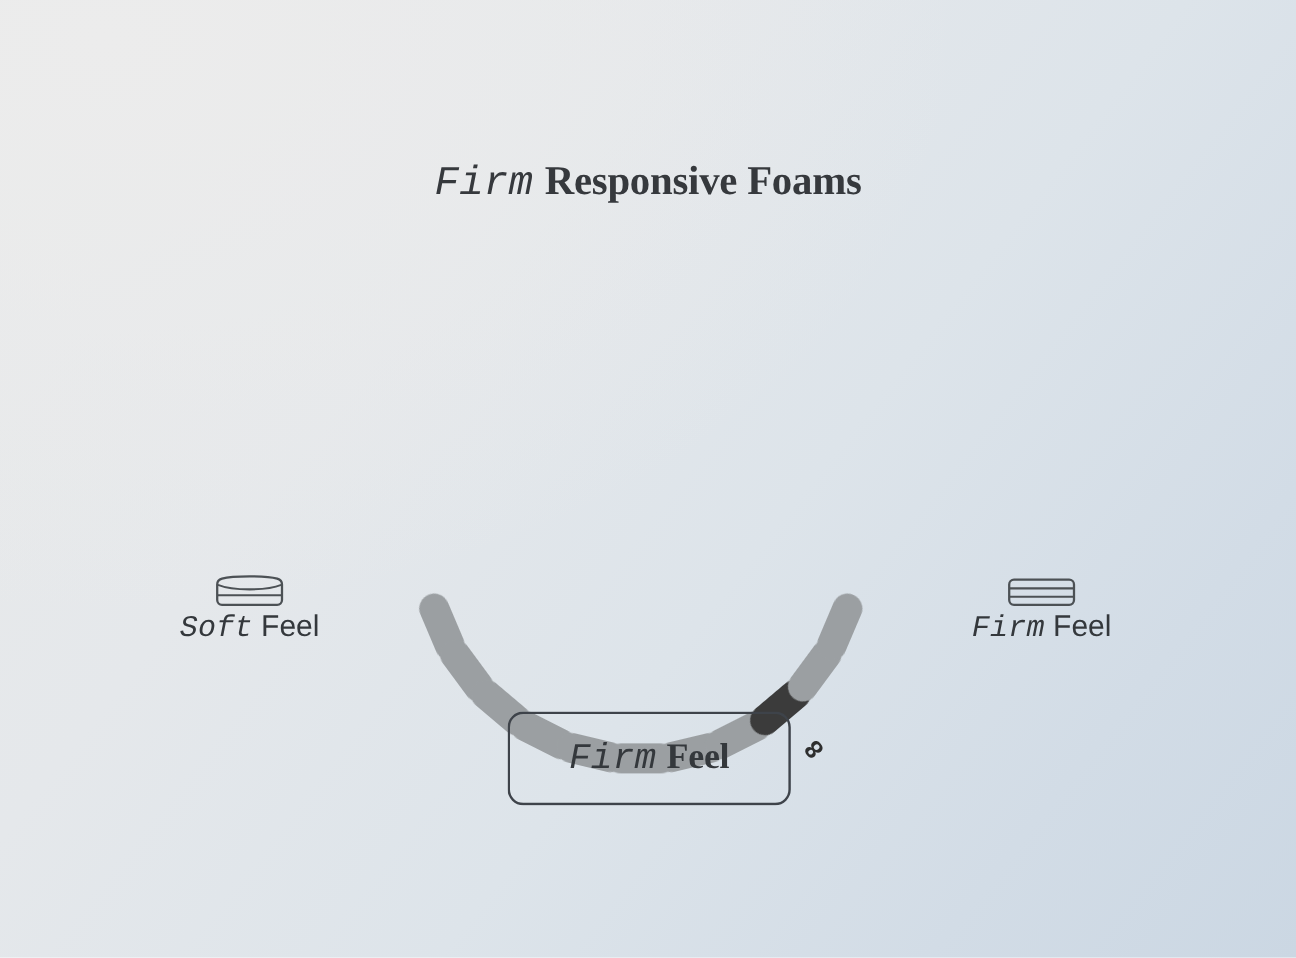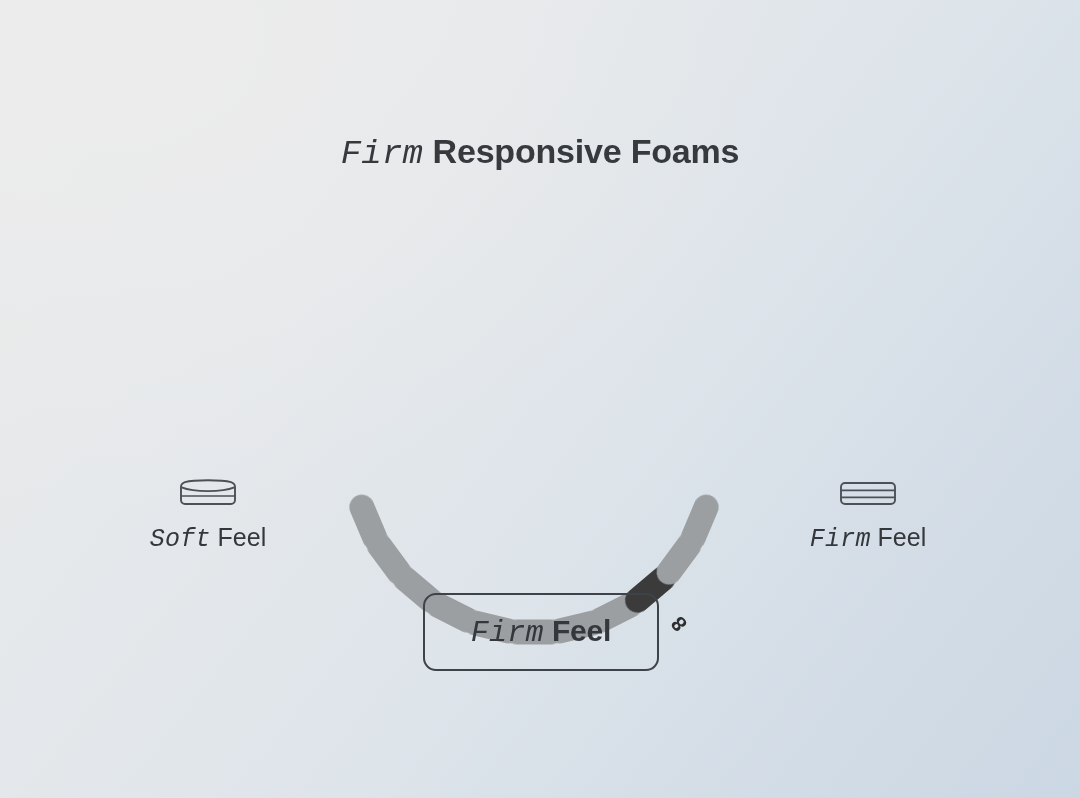--- a/index.html
+++ b/index.html
@@ -37,21 +37,21 @@
     white-space: nowrap;
     user-select: none;
   }
   .ser-i {
     font-family: Liberation Mono, monospace;
     font-style: italic;
     font-weight: 400;
     letter-spacing: .2px;
   }
   .sans-b {
-    font-family: Liberation Sans, sans-serif;
+    font-family: Liberation Serif, serif;
     font-weight: 700;
     letter-spacing: -.2px;
     text-align: center;
   }
 
   
   #dial {
     position: absolute;
     left: 0;
     top: 0;
@@ -101,21 +101,20 @@
   .end.soft  { left: 88px;  top: 474px; }
   .end.firm  { left: 748px; top: 474px; }
 
   .end-icon {
     height: 34px;
     display: flex;
     align-items: flex-end;
     justify-content: center;
   }
   .end-label {
-    margin-top: 15px;
     font-size: 25px;
     color: #34383c;
     white-space: nowrap;
   }
 
   
   .feel-button {
     position: absolute;
     left: 423px;
     top: 593px;

